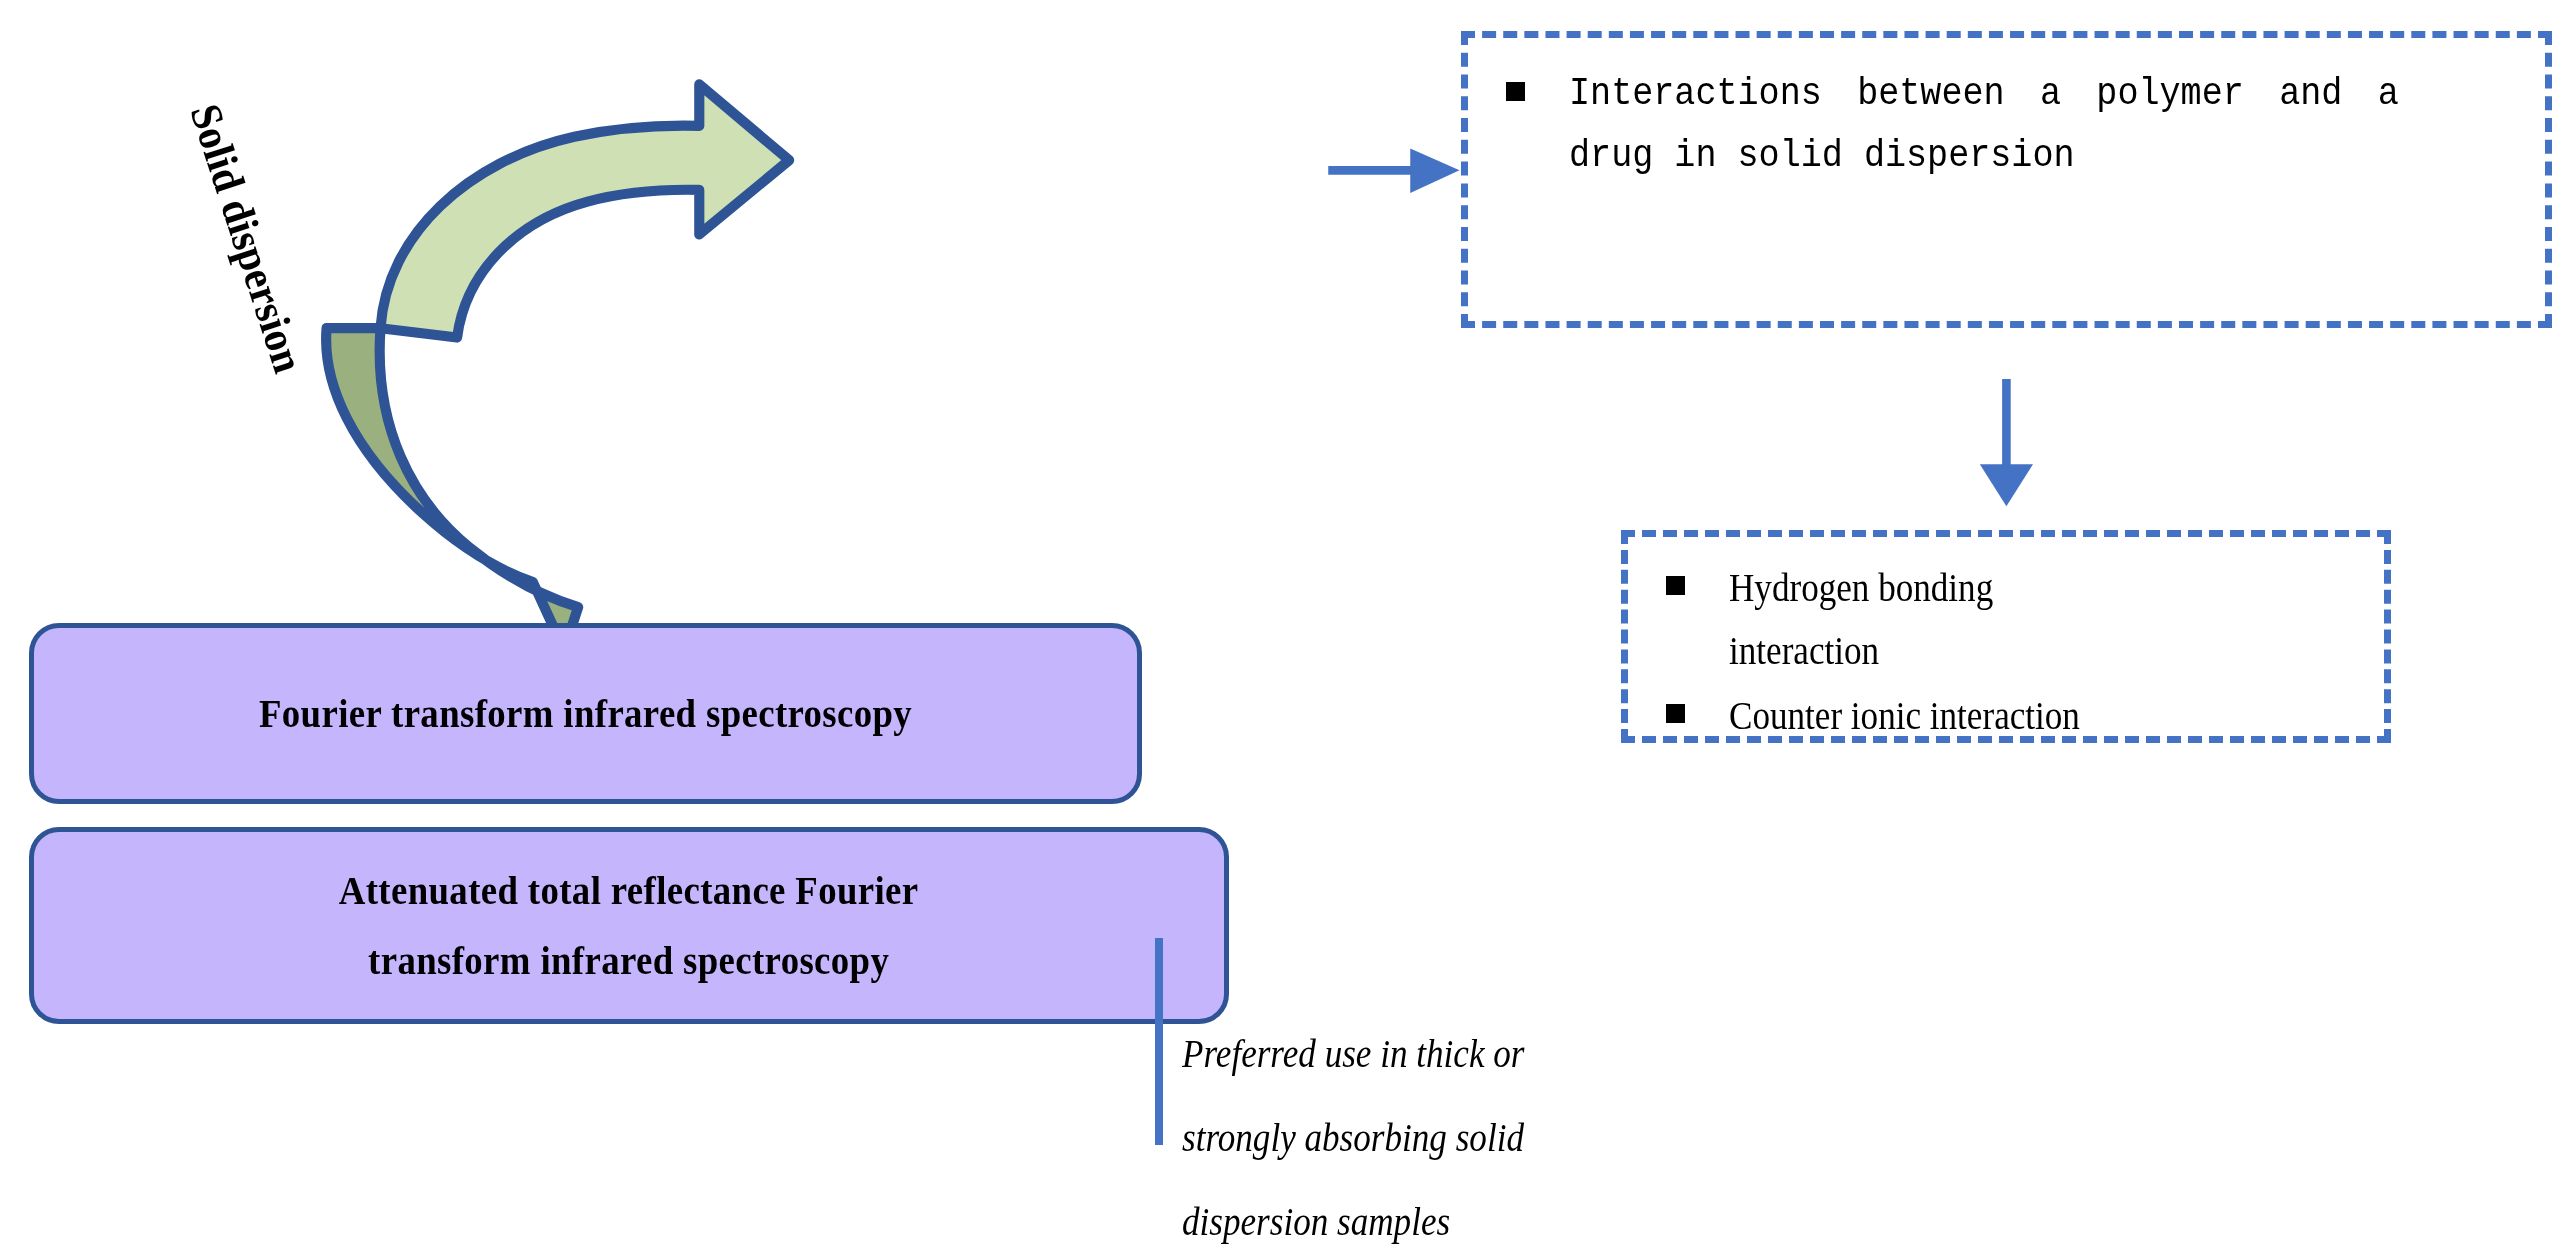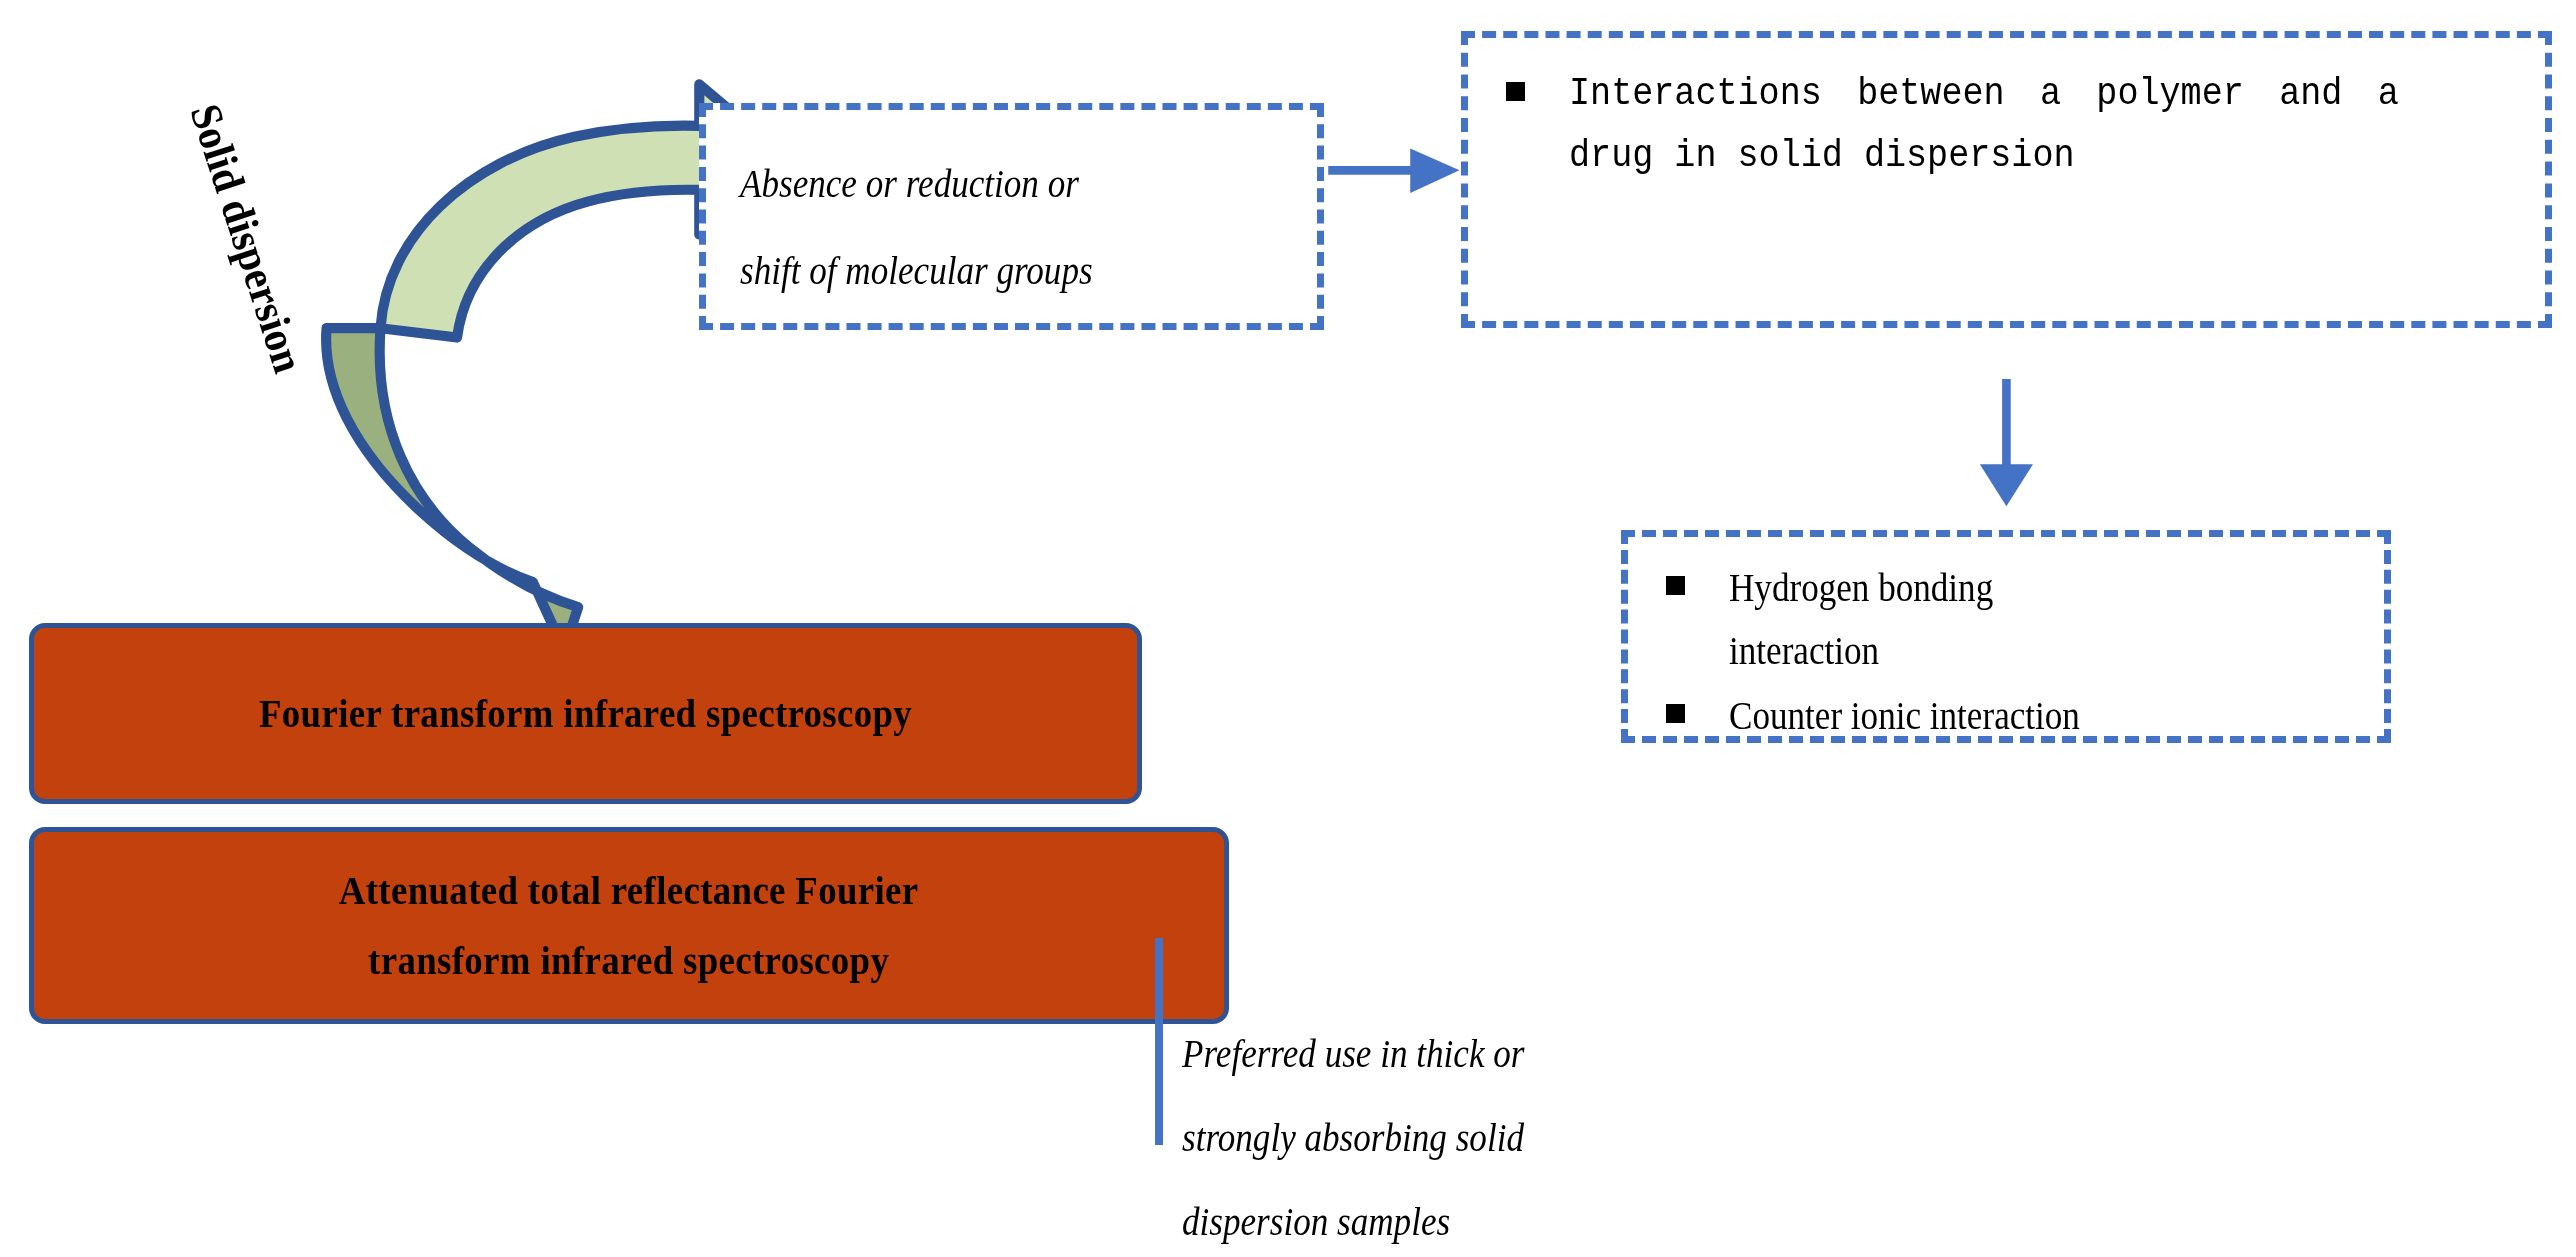--- a/index.html
+++ b/index.html
@@ -21,23 +21,23 @@
     position: absolute;
     box-sizing: border-box;
     border: 7px dashed #4472c4;
     background: #ffffff;
   }
 
   
   .round-box {
     position: absolute;
     box-sizing: border-box;
-    background: #c2410c;
+    background: #c4b5fd;
     border: 5.5px solid #2e5496;
-    border-radius: 16px;
+    border-radius: 30px;
     display: flex;
     align-items: center;
     justify-content: center;
   }
   .round-box .rb-text {
     font-weight: bold;
     font-size: 40px;
     line-height: 1.75;
     text-align: center;
     color: #000000;
@@ -119,26 +119,20 @@
 
     <path d="M 487,420 C 495,300 600,205 735,175 C 800,161 855,160 895,161 L 895,108 L 1010,205 L 895,300 L 895,243
              C 850,242 800,245 752,258 C 660,283 596,349 585,432 Z" fill="#cfe0b4" stroke="#2e5496" stroke-width="13" stroke-linejoin="round"></path>
 
     <path d="M 487,420 C 478,545 527,640 600,700 C 660,749 710,768 740,777 L 722,832
              L 682,745 C 648,733 596,707 540,656 C 452,576 412,492 418,420 Z" fill="#9bb07f" stroke="#2e5496" stroke-width="13" stroke-linejoin="round"></path>
   </svg>
 
   <div class="rot-label" style="left:228px; top:98px; transform: rotate(72deg) scaleX(0.93);">Solid dispersion</div>
 
-  <div class="dashed-box" style="left:699px; top:103px; width:625px; height:227px;">
-    <div style="position:absolute; left:34px; top:36px; width:563px;">
-      <div class="ital-text">Absence or reduction or</div>
-      <div class="ital-text" style="margin-top:11px;">shift of molecular groups</div>
-    </div>
-  </div>
 
   <svg class="overlay" viewBox="0 0 3297 1610" xmlns="http://www.w3.org/2000/svg">
     <line x1="1700" y1="218" x2="1815" y2="218" stroke="#4472c4" stroke-width="11"></line>
     <polygon points="1805,190 1868,218 1805,247" fill="#4472c4"></polygon>
   </svg>
 
   <div class="dashed-box" style="left:1461px; top:31px; width:1091px; height:297px;font-family:Liberation Mono, monospace;">
     <ul class="bullet-list" style="left:38px; top:25px; width:1008px; position:absolute;">
       <li class="bullet-row">
         <span class="bullet-mark"></span>

